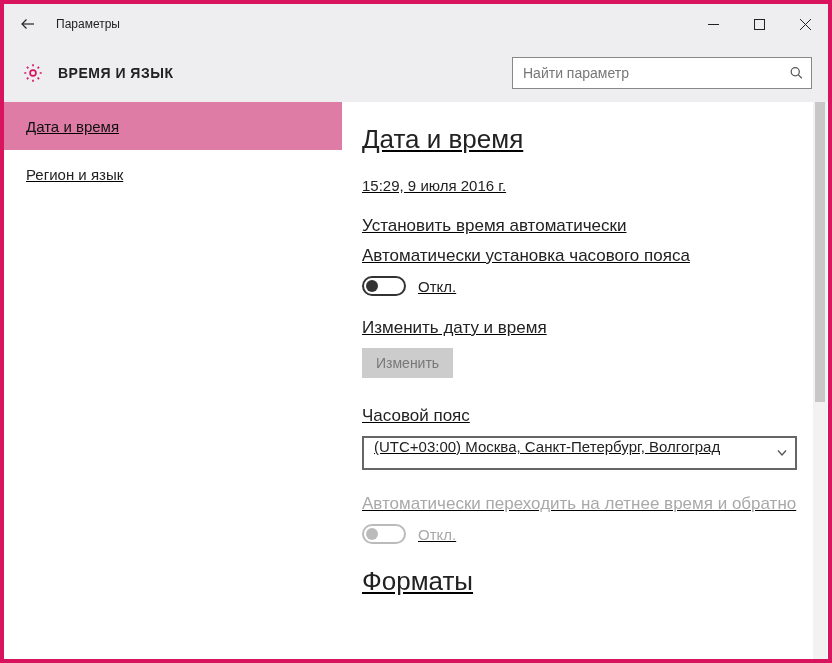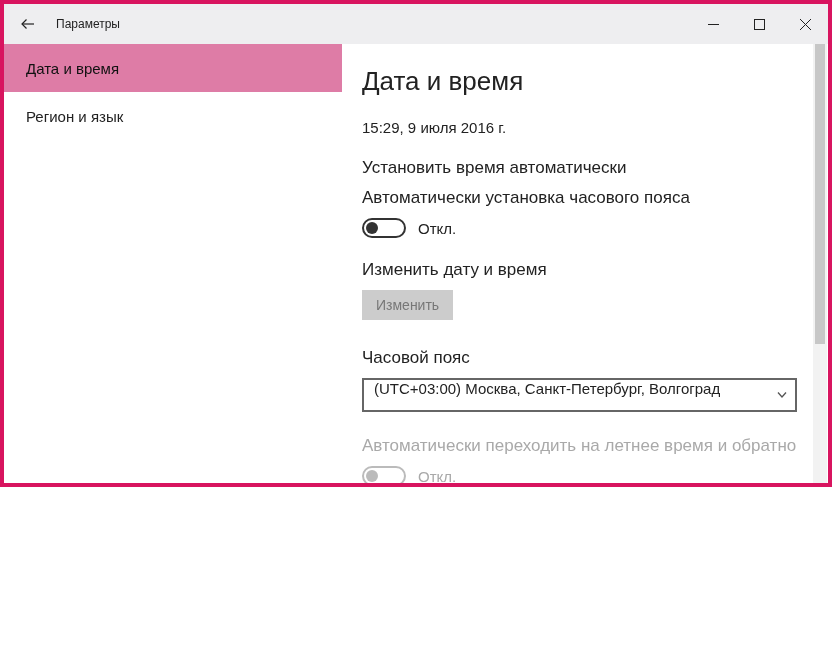--- a/index.html
+++ b/index.html
@@ -2,21 +2,21 @@
 <html><head>
 <meta charset="utf-8">
 <style>
   * { box-sizing: border-box; margin: 0; padding: 0; }
   body {
     font-family: "Segoe UI", Tahoma, sans-serif;
     background: #fff;
   }
   .frame {
     width: 832px;
-    height: 487px;
+    height: 663px;
     border: 4px solid #d8145f;
     position: relative;
     background: #fff;
     display: flex;
     flex-direction: column;
   }
   
   .titlebar {
     height: 40px;
     background: #eeeef0;
@@ -86,20 +86,21 @@
   .search-icon {
     position: absolute; right: 8px; top: 50%; transform: translateY(-50%);
     color: #555;
     font-size: 14px;
   }
   
   .body-split {
     flex: 1;
     display: flex;
     overflow: hidden;
+    text-decoration: underline;
   }
   .sidebar {
     width: 338px;
     background: #fff;
     padding-top: 0;
   }
   .side-item {
     height: 48px;
     padding-left: 22px;
     display: flex;
@@ -237,20 +238,38 @@
       </div>
       <div class="win-btn">
         <svg width="11" height="11" viewBox="0 0 11 11" stroke="#222" stroke-width="1">
             <line x1="0" y1="0" x2="11" y2="11"></line>
             <line x1="11" y1="0" x2="0" y2="11"></line>
           </svg>
       </div>
     </div>
   </div>
 
+  <div class="header-row">
+    <div class="gear-icon">
+      <svg width="22" height="22" viewBox="0 0 24 24" fill="none" stroke="#d8145f" stroke-width="1.8">
+        <circle cx="12" cy="12" r="3.2"></circle>
+        <path d="M12 2.5v2.2M12 19.3v2.2M21.5 12h-2.2M4.7 12H2.5M18.6 5.4l-1.55 1.55M6.95 17.05 5.4 18.6M18.6 18.6l-1.55-1.55M6.95 6.95 5.4 5.4"></path>
+      </svg>
+    </div>
+    <div class="category-title">ВРЕМЯ И ЯЗЫК</div>
+    <div class="search-wrap">
+      <input class="search-input" placeholder="Найти параметр" style="">
+      <div class="search-icon">
+        <svg width="15" height="15" viewBox="0 0 24 24" fill="none" stroke="#555" stroke-width="2">
+            <circle cx="10" cy="10" r="6.5"></circle>
+            <line x1="20.5" y1="20.5" x2="15" y2="15"></line>
+          </svg>
+      </div>
+    </div>
+  </div>
 
   <div class="body-split">
 
     <div class="sidebar">
       <div class="side-item selected">
         <span>Дата и время</span>
       </div>
       <div class="side-item">
         <span>Регион и язык</span>
       </div>

